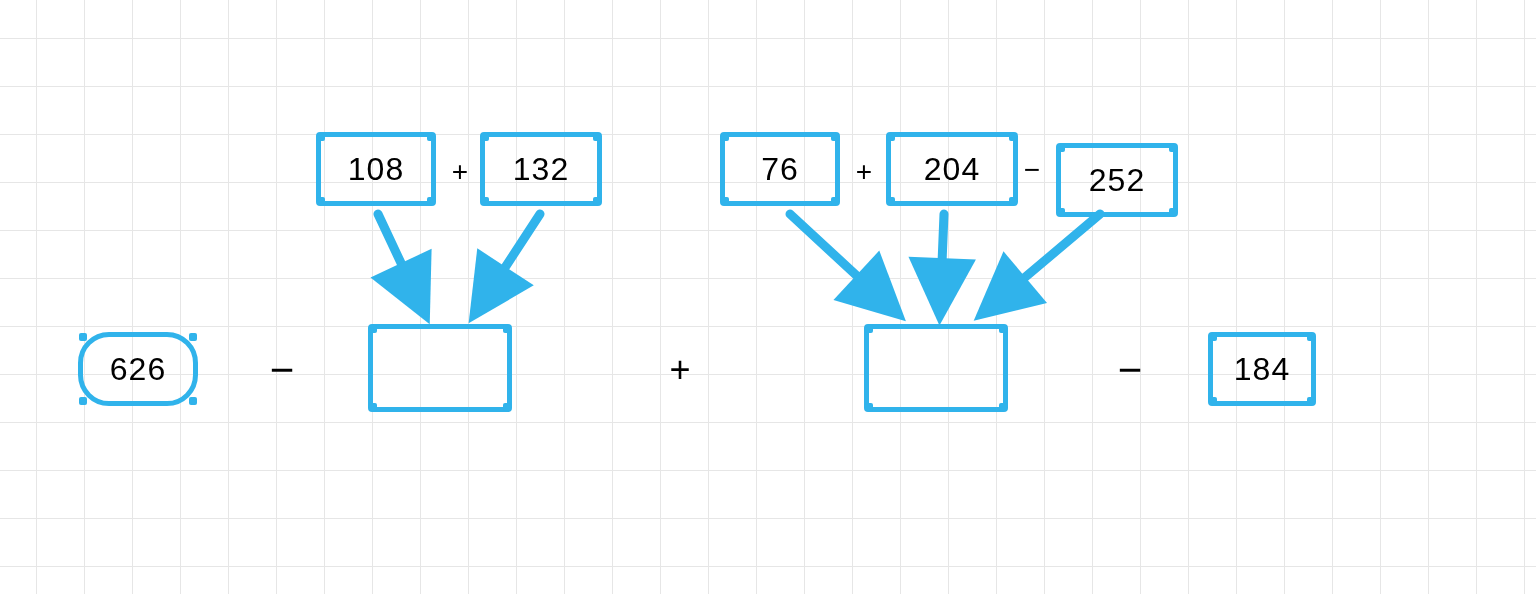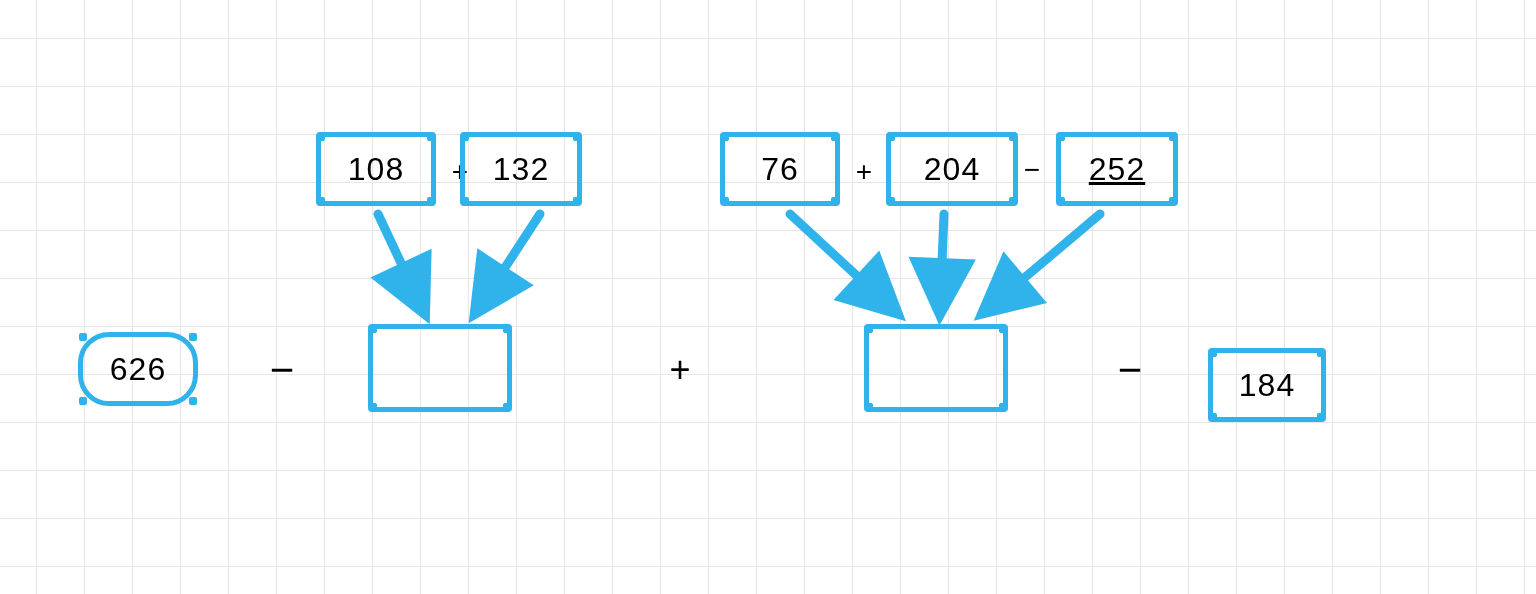--- a/index.html
+++ b/index.html
@@ -81,39 +81,39 @@
 <div class="grid"></div>
 
 <div class="stage">
 
   <div class="nbox" style="left:316px;top:132px;width:120px;height:74px;">
     <span class="cap-tr"></span>
       <span class="cap-bl"></span>
     <span class="txt">108</span>
   </div>
   <span class="op small" style="left:460px;top:172px;">+</span>
-  <div class="nbox" style="left:460px;top:132px;width:122px;height:74px;">
+  <div class="nbox" style="left:480px;top:132px;width:122px;height:74px;">
     <span class="cap-tr"></span>
       <span class="cap-bl"></span>
     <span class="txt">132</span>
   </div>
 
   <div class="nbox" style="left:720px;top:132px;width:120px;height:74px;align-items:center;">
     <span class="cap-tr"></span>
       <span class="cap-bl"></span>
     <span class="txt">76</span>
   </div>
   <span class="op small" style="left:864px;top:172px;">+</span>
   <div class="nbox" style="left:886px;top:132px;width:132px;height:74px;">
     <span class="cap-tr"></span>
       <span class="cap-bl"></span>
     <span class="txt">204</span>
   </div>
   <span class="op small" style="left:1032px;top:170px;">−</span>
-  <div class="nbox" style="left:1056px;top:132px;width:122px;height:74px;text-decoration:underline;">
+  <div class="nbox" style="left:1056px;top:143px;width:122px;height:74px;">
     <span class="cap-tr"></span>
       <span class="cap-bl"></span>
     <span class="txt">252</span>
   </div>
 
   <div class="nbox" style="left:78px;top:332px;width:120px;height:74px;border-radius:31px;">
     <span class="cap-tr"></span>
       <span class="cap-bl"></span>
     <span class="txt">626</span>
   </div>
@@ -128,21 +128,21 @@
   <span class="op" style="left:680px;top:370px;">+</span>
 
   <div class="nbox" style="left:864px;top:324px;width:144px;height:88px;">
     <span class="cap-tr"></span>
       <span class="cap-bl"></span>
     <span class="txt"></span>
   </div>
 
   <span class="op" style="left:1130px;top:370px;font-size:42px;">−</span>
 
-  <div class="nbox" style="left:1208px;top:348px;width:118px;height:74px;">
+  <div class="nbox" style="left:1208px;top:332px;width:108px;height:74px;">
     <span class="cap-tr"></span>
       <span class="cap-bl"></span>
     <span class="txt">184</span>
   </div>
 
   <svg class="arrows">
     <defs>
       <marker id="ah" viewBox="0 0 12 12" refX="9" refY="6" markerWidth="9" markerHeight="9" orient="auto-start-reverse">
         <path d="M1 1 L11 6 L1 11 Z" fill="#30b3eb"></path>
       </marker>

